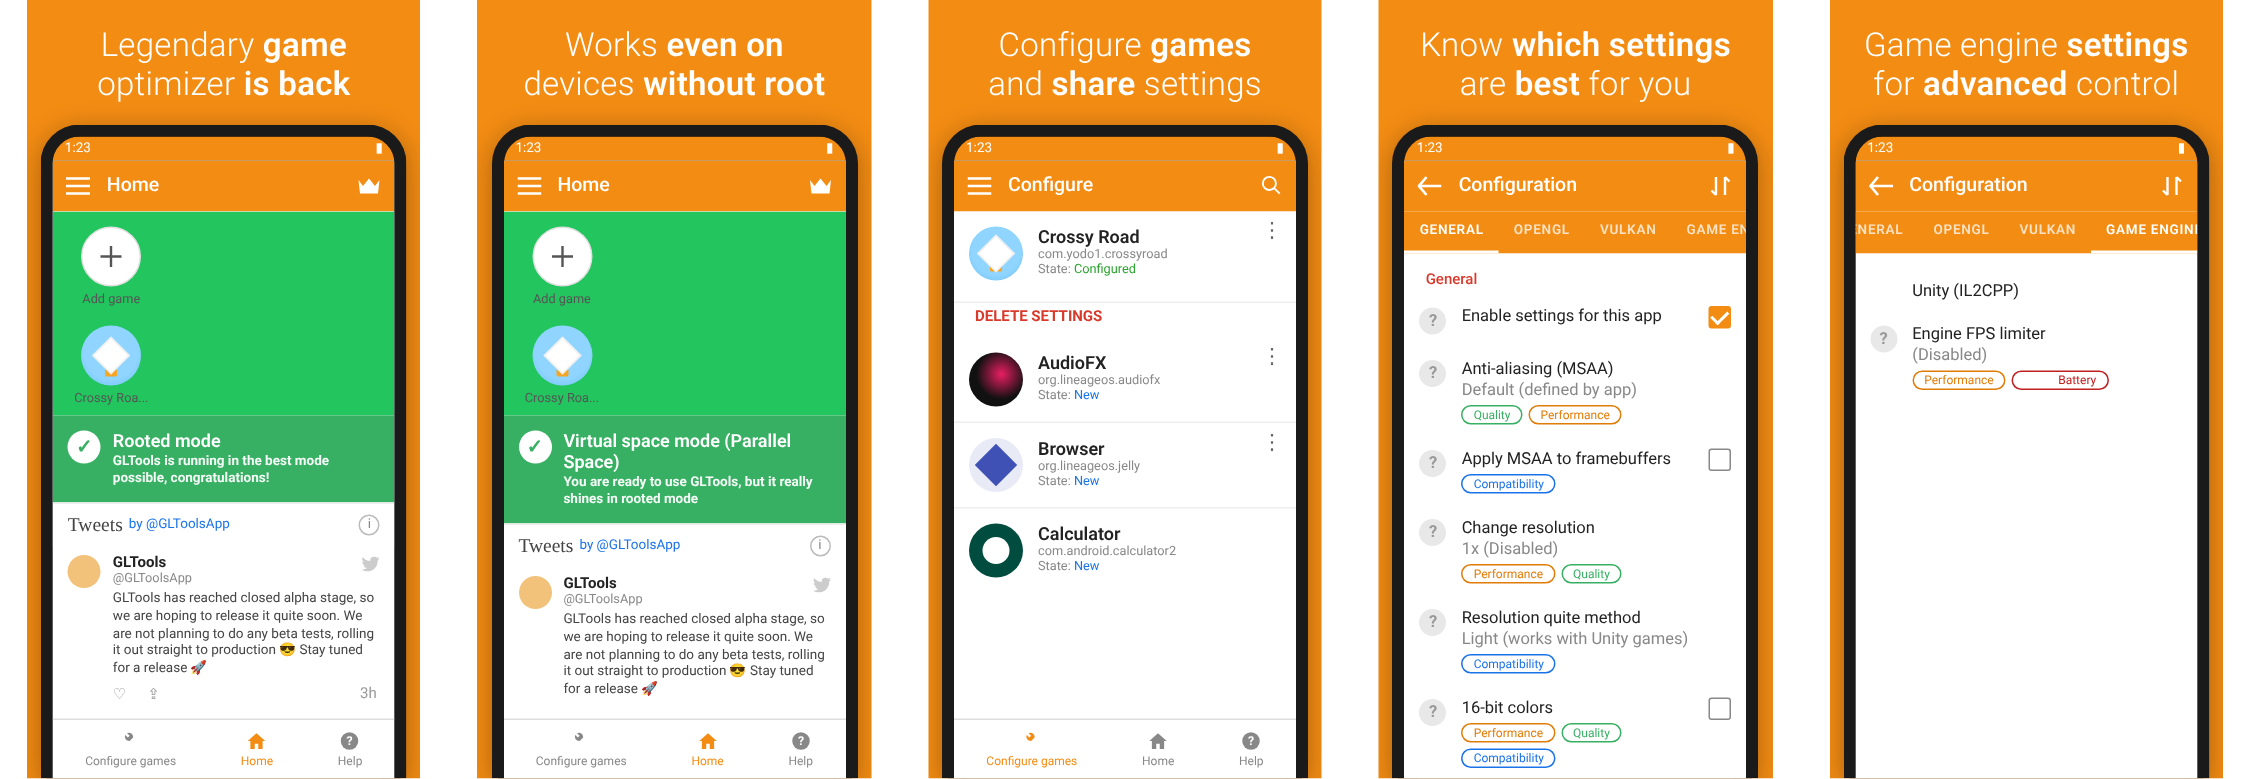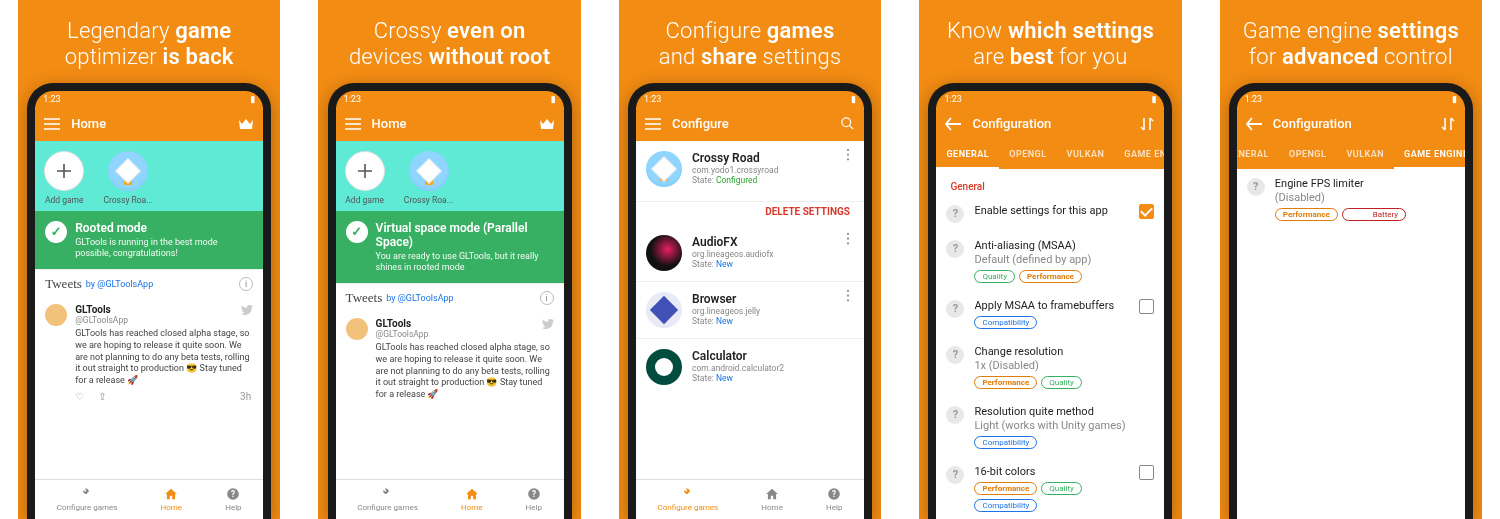--- a/index.html
+++ b/index.html
@@ -108,22 +108,23 @@
   }
   .tabs div.active {
     opacity: 1;
     border-bottom: 2px solid #fff;
   }
   .content { flex: 1 1 auto; overflow: hidden; background:#fff;}
   
   .chiprow {
     display: flex;
     gap: 12px;
-    padding: 10px 3px 6px;
-    background: #5eead4;
+    padding: 10px 13px 6px;
+    background: #22c55e;
+    flex-direction: column;
   }
   .chip { width: 52px; text-align: center; font-size: 8.5px; color:#555;}
   .chip .circle {
     width: 40px; height: 40px; border-radius: 50%;
     background:#fff; border:1px solid #e0e0e0;
     display:flex; align-items:center; justify-content:center;
     margin: 0 auto 4px;
   }
   .chicken {
     width: 40px; height:40px; border-radius:50%;
@@ -150,21 +151,21 @@
     padding:10px;
     align-items:flex-start;
   }
   .banner .check {
     width:22px;height:22px;border-radius:50%;background:#fff;
     display:flex;align-items:center;justify-content:center;
     color:var(--green); font-weight:700; font-size:13px;
     flex-shrink:0;
   }
   .banner .bt { font-size:12px; font-weight:600;}
-  .banner .bs { font-size:9px; opacity:.95; line-height:1.25; margin-top:2px;}
+  .banner .bs { font-size:9px; opacity:.95; line-height:1.25; margin-top:2px;font-weight:bold;}
   .tweets-h {
     display:flex; align-items:center; padding:6px 10px;
     font-size:11px; background:#fff; border-top:1px solid #eee;
   }
   .tweets-h .lbl { font-family: Georgia, serif; font-style:normal; font-size:13px; color:#444;}
   .tweets-h a { color: var(--blue); font-size:9px; margin-left:4px;}
   .tweets-h .info { margin-left:auto; width:14px;height:14px;border:1px solid #bbb;border-radius:50%;font-size:9px;display:flex;align-items:center;justify-content:center;color:#888;}
   .tweet {
     padding: 6px 10px 4px; display:flex; gap:8px; font-size:9px; color:#444;
   }
@@ -182,31 +183,31 @@
   .navicon{ width:14px;height:14px;}
   
   .approw{ display:flex; gap:10px; padding:10px; align-items:flex-start; border-bottom:1px solid #eee;}
   .approw .ic{ width:36px;height:36px;border-radius:50%;flex-shrink:0;}
   .approw .nm{ font-size:12px; font-weight:600; color:#222;}
   .approw .pkg{ font-size:8.5px; color:#888;}
   .approw .st{ font-size:8.5px; color:#888;}
   .approw .st .val{ color:var(--good);}
   .approw .st .valb{ color:var(--blue);}
   .approw .more{ margin-left:auto; color:#666; font-size:14px; line-height:6px; letter-spacing:-1px;}
-  .del{ text-align:right; color:var(--red); font-size:10px; font-weight:700; padding:4px 14px 8px;}
+  .del{ color:var(--red); font-size:10px; font-weight:700; padding:4px 14px 8px;}
   
   .section-h{ color:var(--red); font-size:10px; font-weight:500; padding:12px 14px 4px;}
   .cfgrow{ display:flex; gap:10px; padding:8px 10px; align-items:flex-start;}
   .q{ width:18px;height:18px;border-radius:50%;background:#e8e8e8;color:#999;font-size:11px;font-weight:700;display:flex;align-items:center;justify-content:center;flex-shrink:0;margin-top:1px;}
   .cfgrow .nm{ font-size:11px; color:#222;}
   .cfgrow .sub{ font-size:11px; color:#888; margin-top:1px;}
   .pills{ display:flex; gap:4px; margin-top:4px; flex-wrap:wrap;}
   .pill{ font-size:8px; padding:1px 7px; border-radius:8px; border:1px solid; background:#fff;}
   .p-quality{ color:var(--green); border-color:var(--green);}
-  .p-perf{ color:var(--brand-dark); border-color:var(--brand-dark);font-weight:bold;}
+  .p-perf{ color:var(--brand-dark); border-color:var(--brand-dark);}
   .p-compat{ color:var(--blue); border-color:var(--blue);}
   .p-batt{ color:#c02020; border-color:#c02020;padding-left:30px;}
   .ctrl{ margin-left:auto;}
   .cb{ width:15px;height:15px;border:1.5px solid #888;border-radius:2px;}
   .cb.on{ background:var(--brand); border-color:var(--brand); position:relative;}
   .cb.on::after{ content:""; position:absolute; left:3px; top:0px; width:5px; height:9px; border:solid #fff; border-width:0 2px 2px 0; transform:rotate(45deg);}
   .iconbtn{ width:18px;height:18px;display:flex;align-items:center;justify-content:center;}
   svg{ display:block; }
 </style>
 </head>
@@ -307,21 +308,21 @@
               </svg>
             <span>Help</span>
           </div>
         </div>
       </div>
     </div>
   </div>
 
   <div class="slide">
     <div class="tagline">
-      <span>Crossy </span><b>even on</b><br>
+      <span>Works </span><b>even on</b><br>
       <span>devices </span><b>without root</b>
     </div>
     <div class="phone">
       <div class="statusbar">
         <span>1:23</span>
           <span>▮</span>
       </div>
       <div class="screen">
         <div class="appbar">
           <span class="iconbtn">
@@ -628,20 +629,24 @@
               </svg>
             </span>
         </div>
         <div class="tabs" style="margin-left:-14px">
           <div>ENERAL</div>
           <div>OPENGL</div>
           <div>VULKAN</div>
           <div class="active">GAME ENGINE</div>
         </div>
         <div class="content">
+          <div class="cfgrow" style="padding-top:18px">
+            <div style="width:18px"></div>
+            <div class="nm">Unity (IL2CPP)</div>
+          </div>
           <div class="cfgrow">
             <div class="q">?</div>
             <div style="flex:1">
               <div class="nm">Engine FPS limiter</div>
               <div class="sub">(Disabled)</div>
               <div class="pills">
                   <span class="pill p-perf">Performance</span>
                   <span class="pill p-batt">Battery</span>
                 </div>
             </div>

